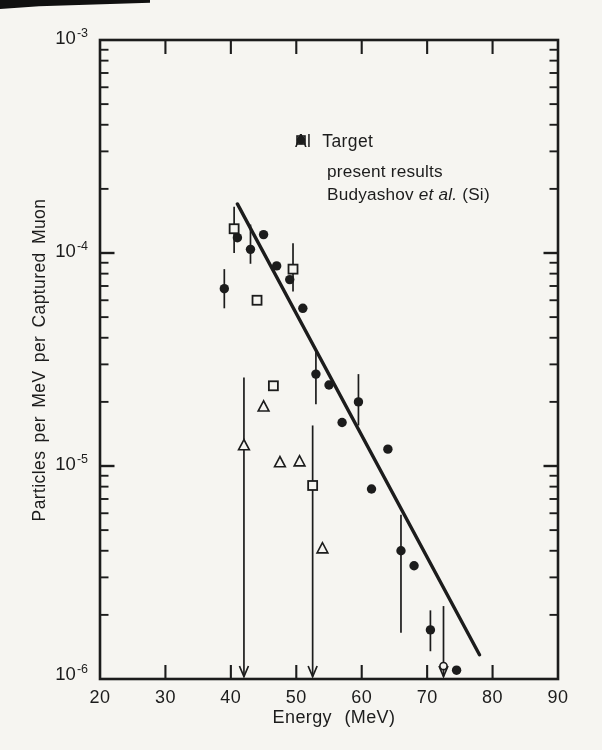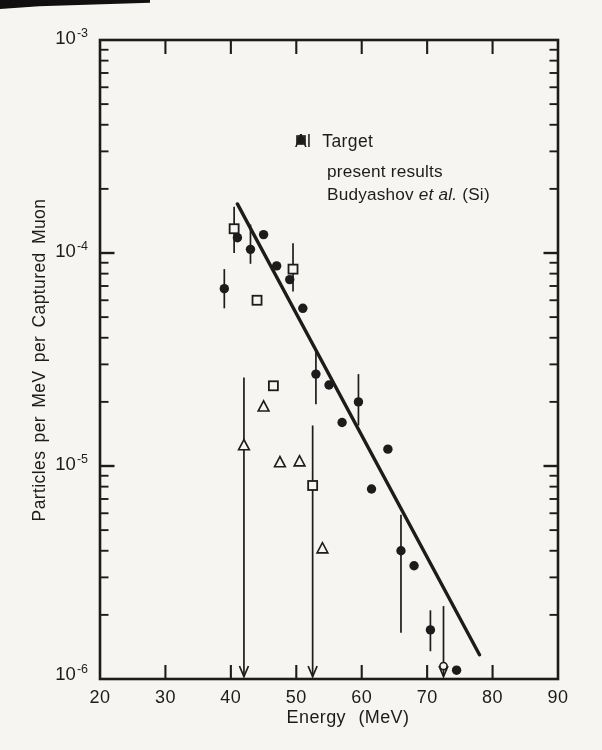--- a/index.html
+++ b/index.html
@@ -12,21 +12,21 @@
   }
   .figure{position:relative;width:602px;height:750px;}
   svg{position:absolute;left:0;top:0;}
   svg text{fill:#1c1c1c;font-family:"Liberation Sans", sans-serif;}
   .ylabel{
     position:absolute;left:-122px;top:349px;width:324px;height:22px;
     text-align:center;font-size:17.5px;letter-spacing:.4px;word-spacing:3px;
     transform:rotate(-90deg);
   }
   .xlabel{
-    position:absolute;left:228px;top:707px;width:240px;
+    position:absolute;left:214px;top:707px;width:240px;
     text-align:center;font-size:18px;word-spacing:7px;letter-spacing:.4px;
   }
   .legend{position:absolute;left:293px;top:131px;}
   .legend-title{font-size:17.5px;word-spacing:6px;letter-spacing:.4px;margin:0 0 6px 2px;}
   .legend-row{display:flex;align-items:flex-end;height:23.5px;}
   .legend-marker{width:34px;padding-left:7px;box-sizing:border-box;display:flex;align-items:center;}
   .legend-label{font-size:17.2px;letter-spacing:.2px;white-space:pre;}
   .legend-label i{letter-spacing:.2px;}
   .scan-smudge{
     position:absolute;left:0;top:0;width:150px;height:9px;background:#101010;

